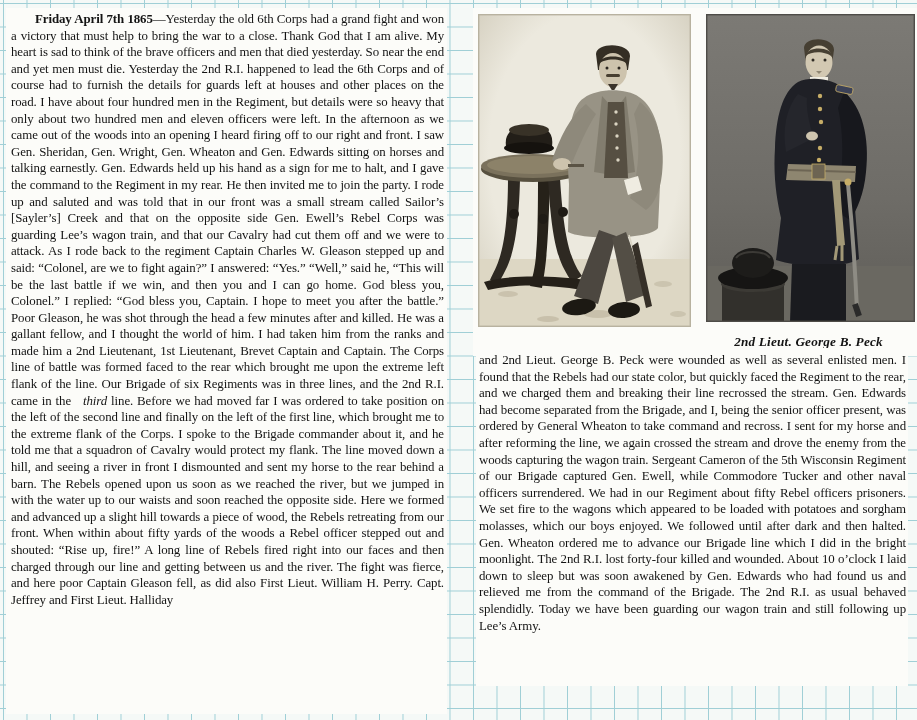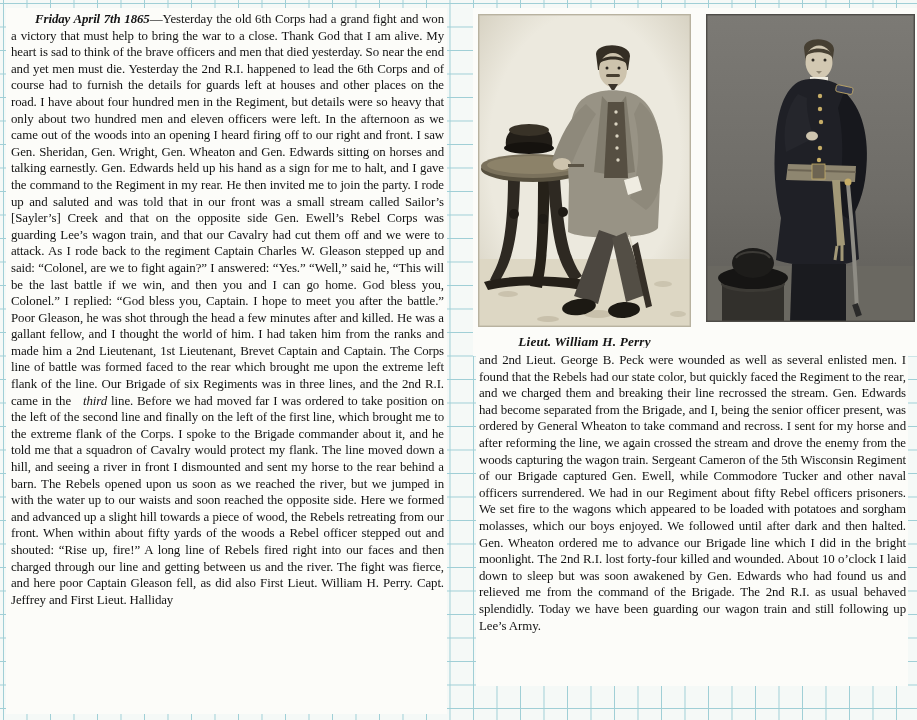--- a/index.html
+++ b/index.html
@@ -23,21 +23,21 @@
   }
   .bodytext{
     color:var(--ink,#141414);
     font-size:12.9px;
     line-height:16.6px;
     letter-spacing:-0.1px;
     text-align:justify;
     overflow:hidden;
   }
   .bodytext p{margin:0;}
-  .seg-bold-italic{font-weight:bold;font-style:italic;}
+  .seg-bold-italic{font-weight:bold;}
   .seg-italic{font-style:italic;margin-left:8px;}
   #left-patch{left:6px;top:8px;width:441px;height:706px;padding:3px 3px 0 5px;box-sizing:border-box;}
   #left-patch .para{text-indent:24px;}
   #photos-patch{left:473px;top:8px;width:444px;height:348px;}
   #right-patch{left:476px;top:348px;width:432px;height:338px;padding:4px 2px 0 3px;box-sizing:border-box;}
   .photo{position:absolute;margin:0;padding:0;}
   .photo svg{display:block;}
   #photo-perry{left:478px;top:14px;width:213px;height:313px;}
   #photo-peck{left:706px;top:14px;width:209px;height:308px;}
   .caption{
@@ -192,19 +192,19 @@
         <path d="M142 170 C 146 210, 149 252, 151 296" stroke="#8e8c84" stroke-width="4" fill="none"></path>
         <circle cx="142" cy="168" r="3.5" fill="#c6ad67"></circle>
         <path d="M149 290 L 153 302" stroke="#2a2a2a" stroke-width="6"></path>
 
         <path d="M86 250 L 84 308 L 140 308 L 140 250 Z" fill="#1a1b1f"></path>
       </g>
       <rect x="0.7" y="0.7" width="207.6" height="306.6" fill="none" stroke="#4e4c48" stroke-width="1.4"></rect>
     </svg>
   </figure>
 
-  <div class="caption" id="caption-perry">Lieut. William H. Perry</div>
+  <div class="caption" id="caption-peck">2nd Lieut. George B. Peck</div>
 
   <div class="patch bodytext" id="right-patch">
     <p class="para"><span>and 2nd Lieut. George B. Peck were wounded as well as several enlisted men. I found that the Rebels had our state color, but quickly faced the Regiment to the rear, and we charged them and breaking their line recrossed the stream. Gen. Edwards had become separated from the Brigade, and I, being the senior officer present, was ordered by General Wheaton to take command and recross. I sent for my horse and after reforming the line, we again crossed the stream and drove the enemy from the woods capturing the wagon train. Sergeant Cameron of the 5th Wisconsin Regiment of our Brigade captured Gen. Ewell, while Commodore Tucker and other naval officers surrendered. We had in our Regiment about fifty Rebel officers prisoners. We set fire to the wagons which appeared to be loaded with potatoes and sorgham molasses, which our boys enjoyed. We followed until after dark and then halted. Gen. Wheaton ordered me to advance our Brigade line which I did in the bright moonlight. The 2nd R.I. lost forty-four killed and wounded. About 10 o’clock I laid down to sleep but was soon awakened by Gen. Edwards who had found us and relieved me from the command of the Brigade. The 2nd R.I. as usual behaved splendidly. Today we have been guarding our wagon train and still following up Lee’s Army.</span></p>
   </div>
 
 </div>
 
 </body></html>

